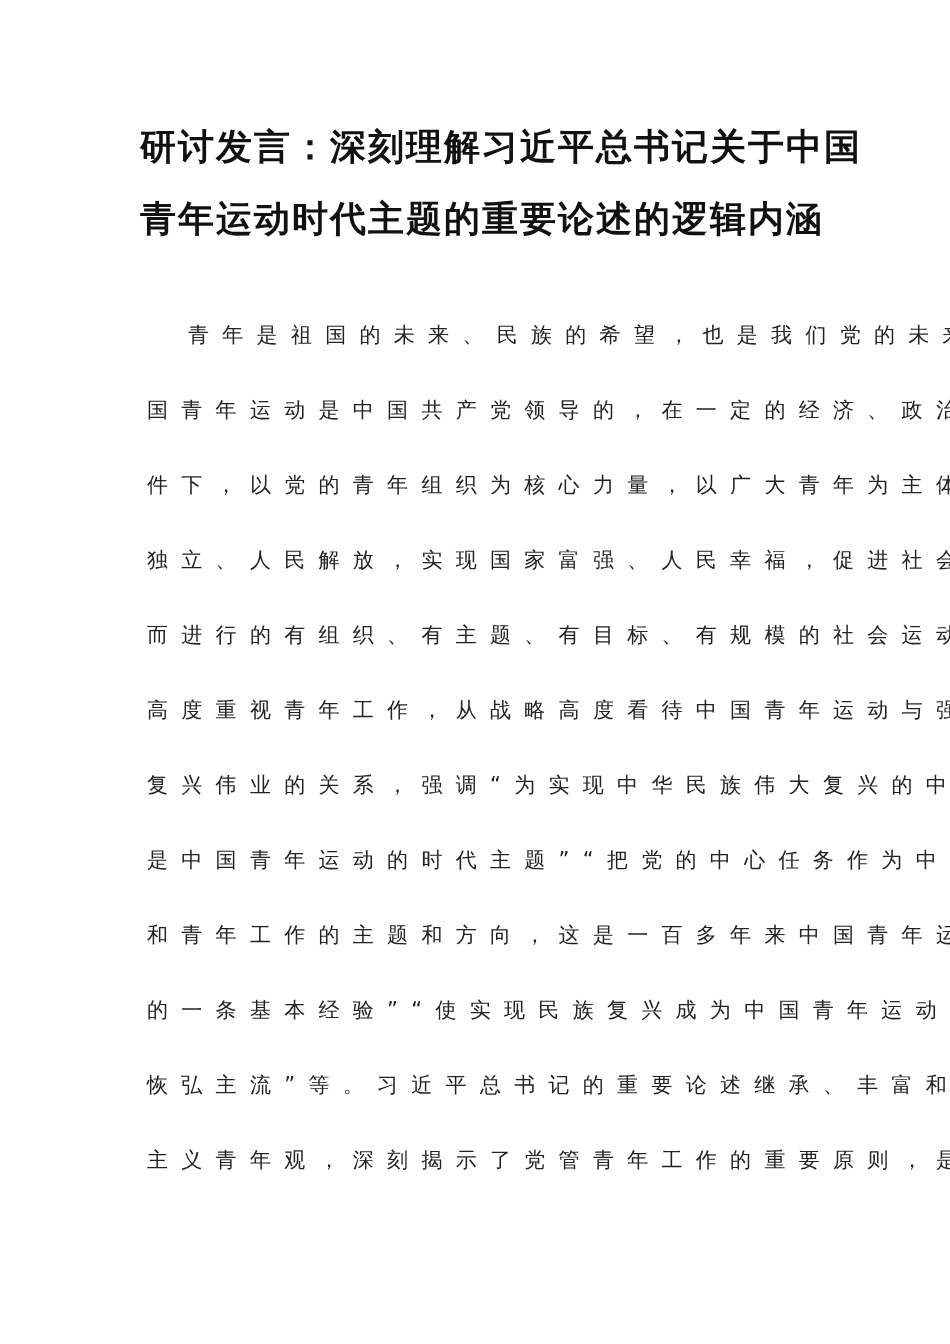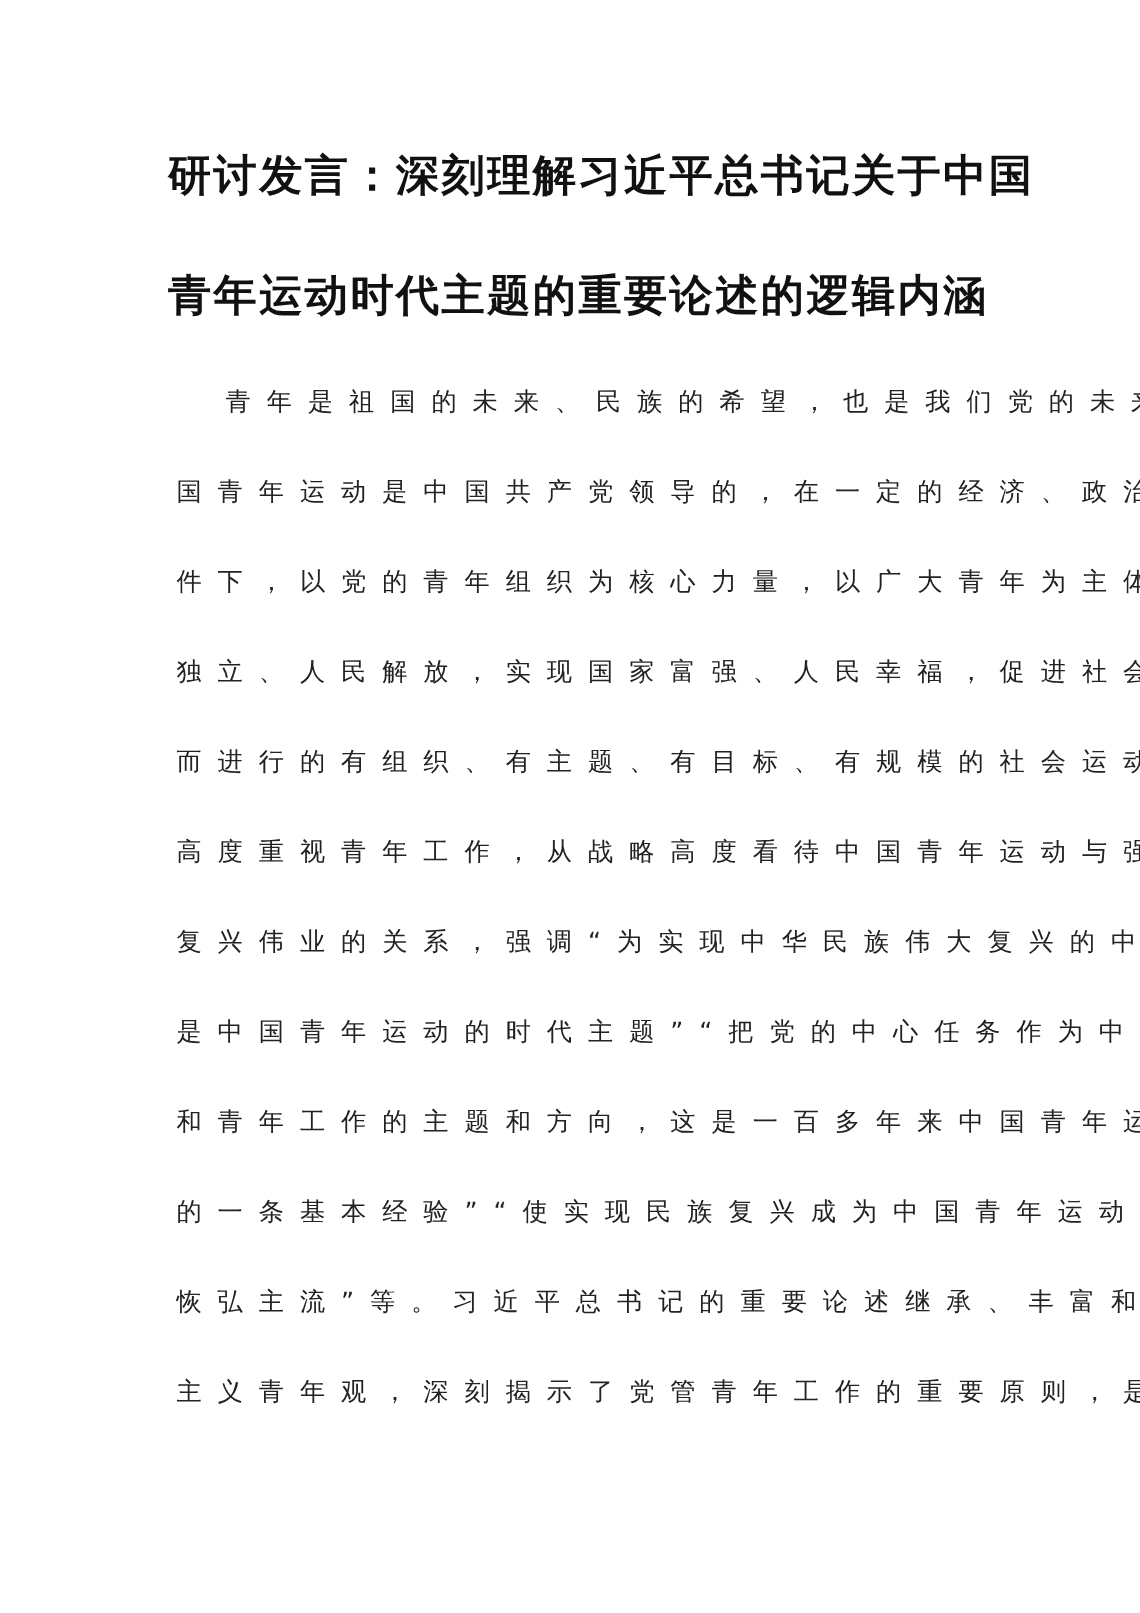--- a/index.html
+++ b/index.html
@@ -30,21 +30,21 @@
       text-align: center;
       font-family: "DejaVu Serif", "Liberation Serif", serif;
       font-weight: bold;
       font-size: 36px;
       line-height: 40px;
       letter-spacing: 2px;
       white-space: nowrap;
       color: #111111;
     }
     .title.l1 { top: 126px; }
-    .title.l2 { top: 198px; margin-top: 28px; }
+    .title.l2 { top: 198px; }
     .body-line {
       position: absolute;
       left: 147px;
       width: 660px;
       font-family: "DejaVu Sans", "Liberation Sans", sans-serif;
       font-size: 21px;
       line-height: 26px;
       letter-spacing: 13.3px;
       white-space: nowrap;
       color: #222222;

